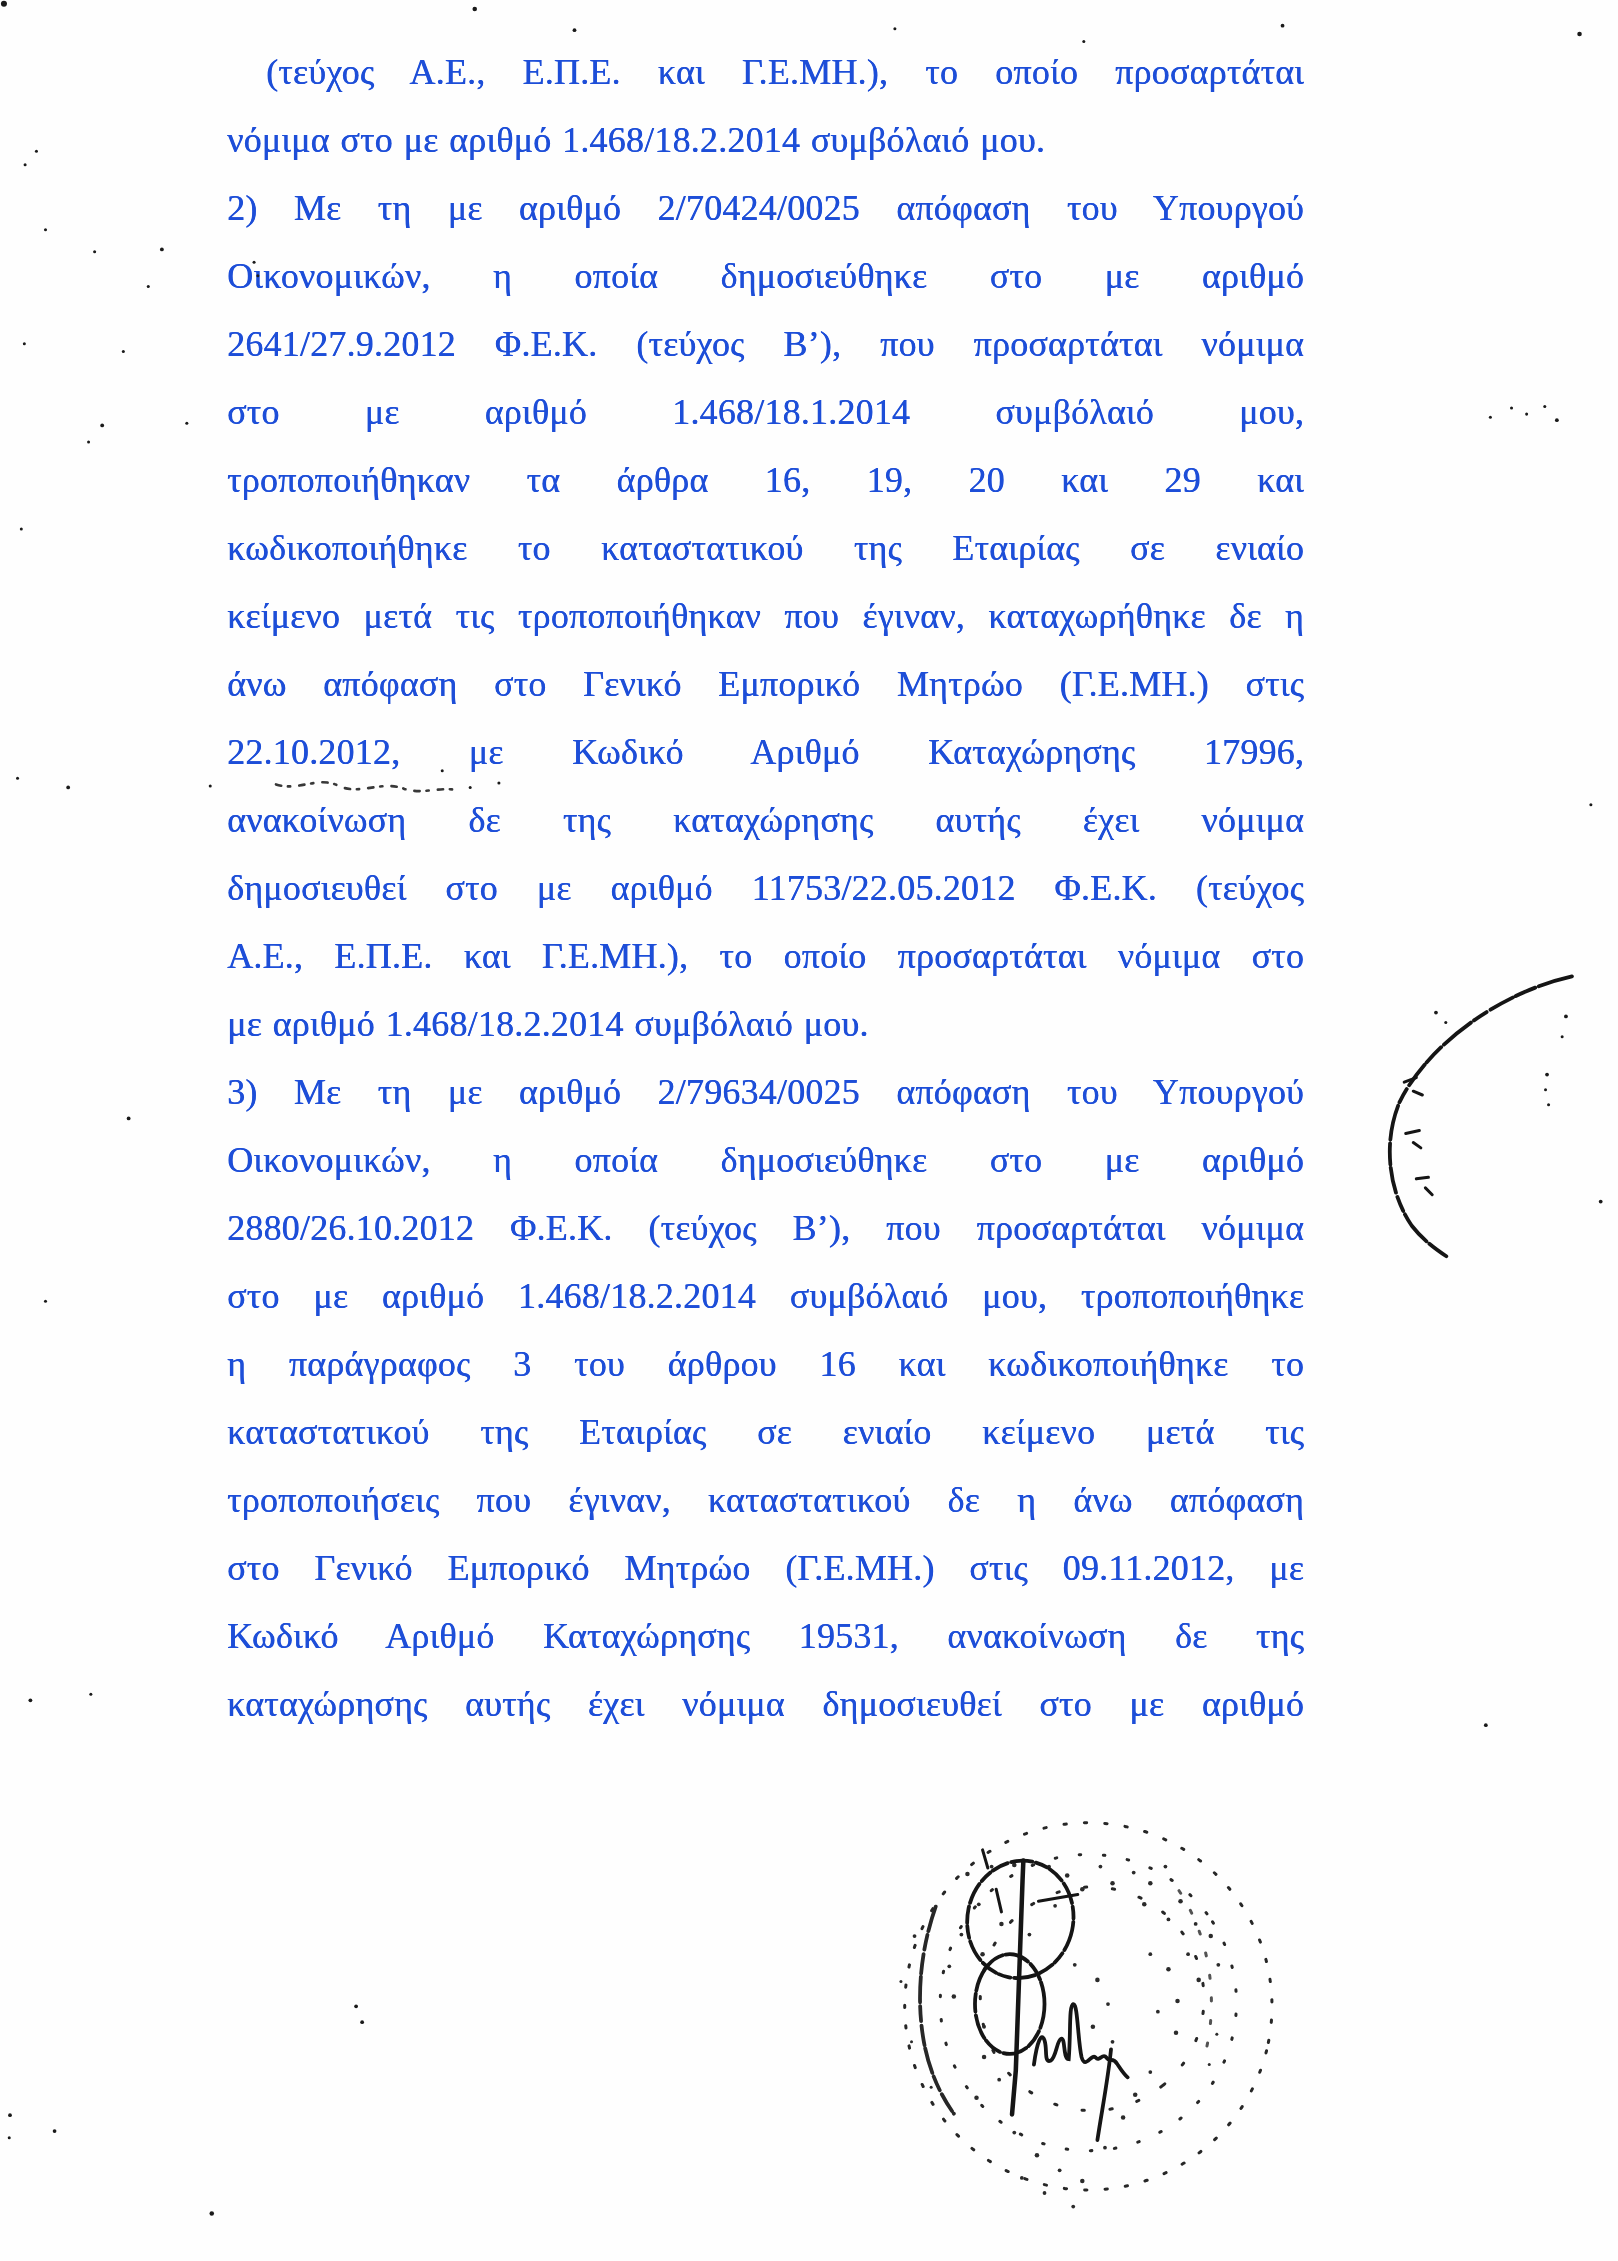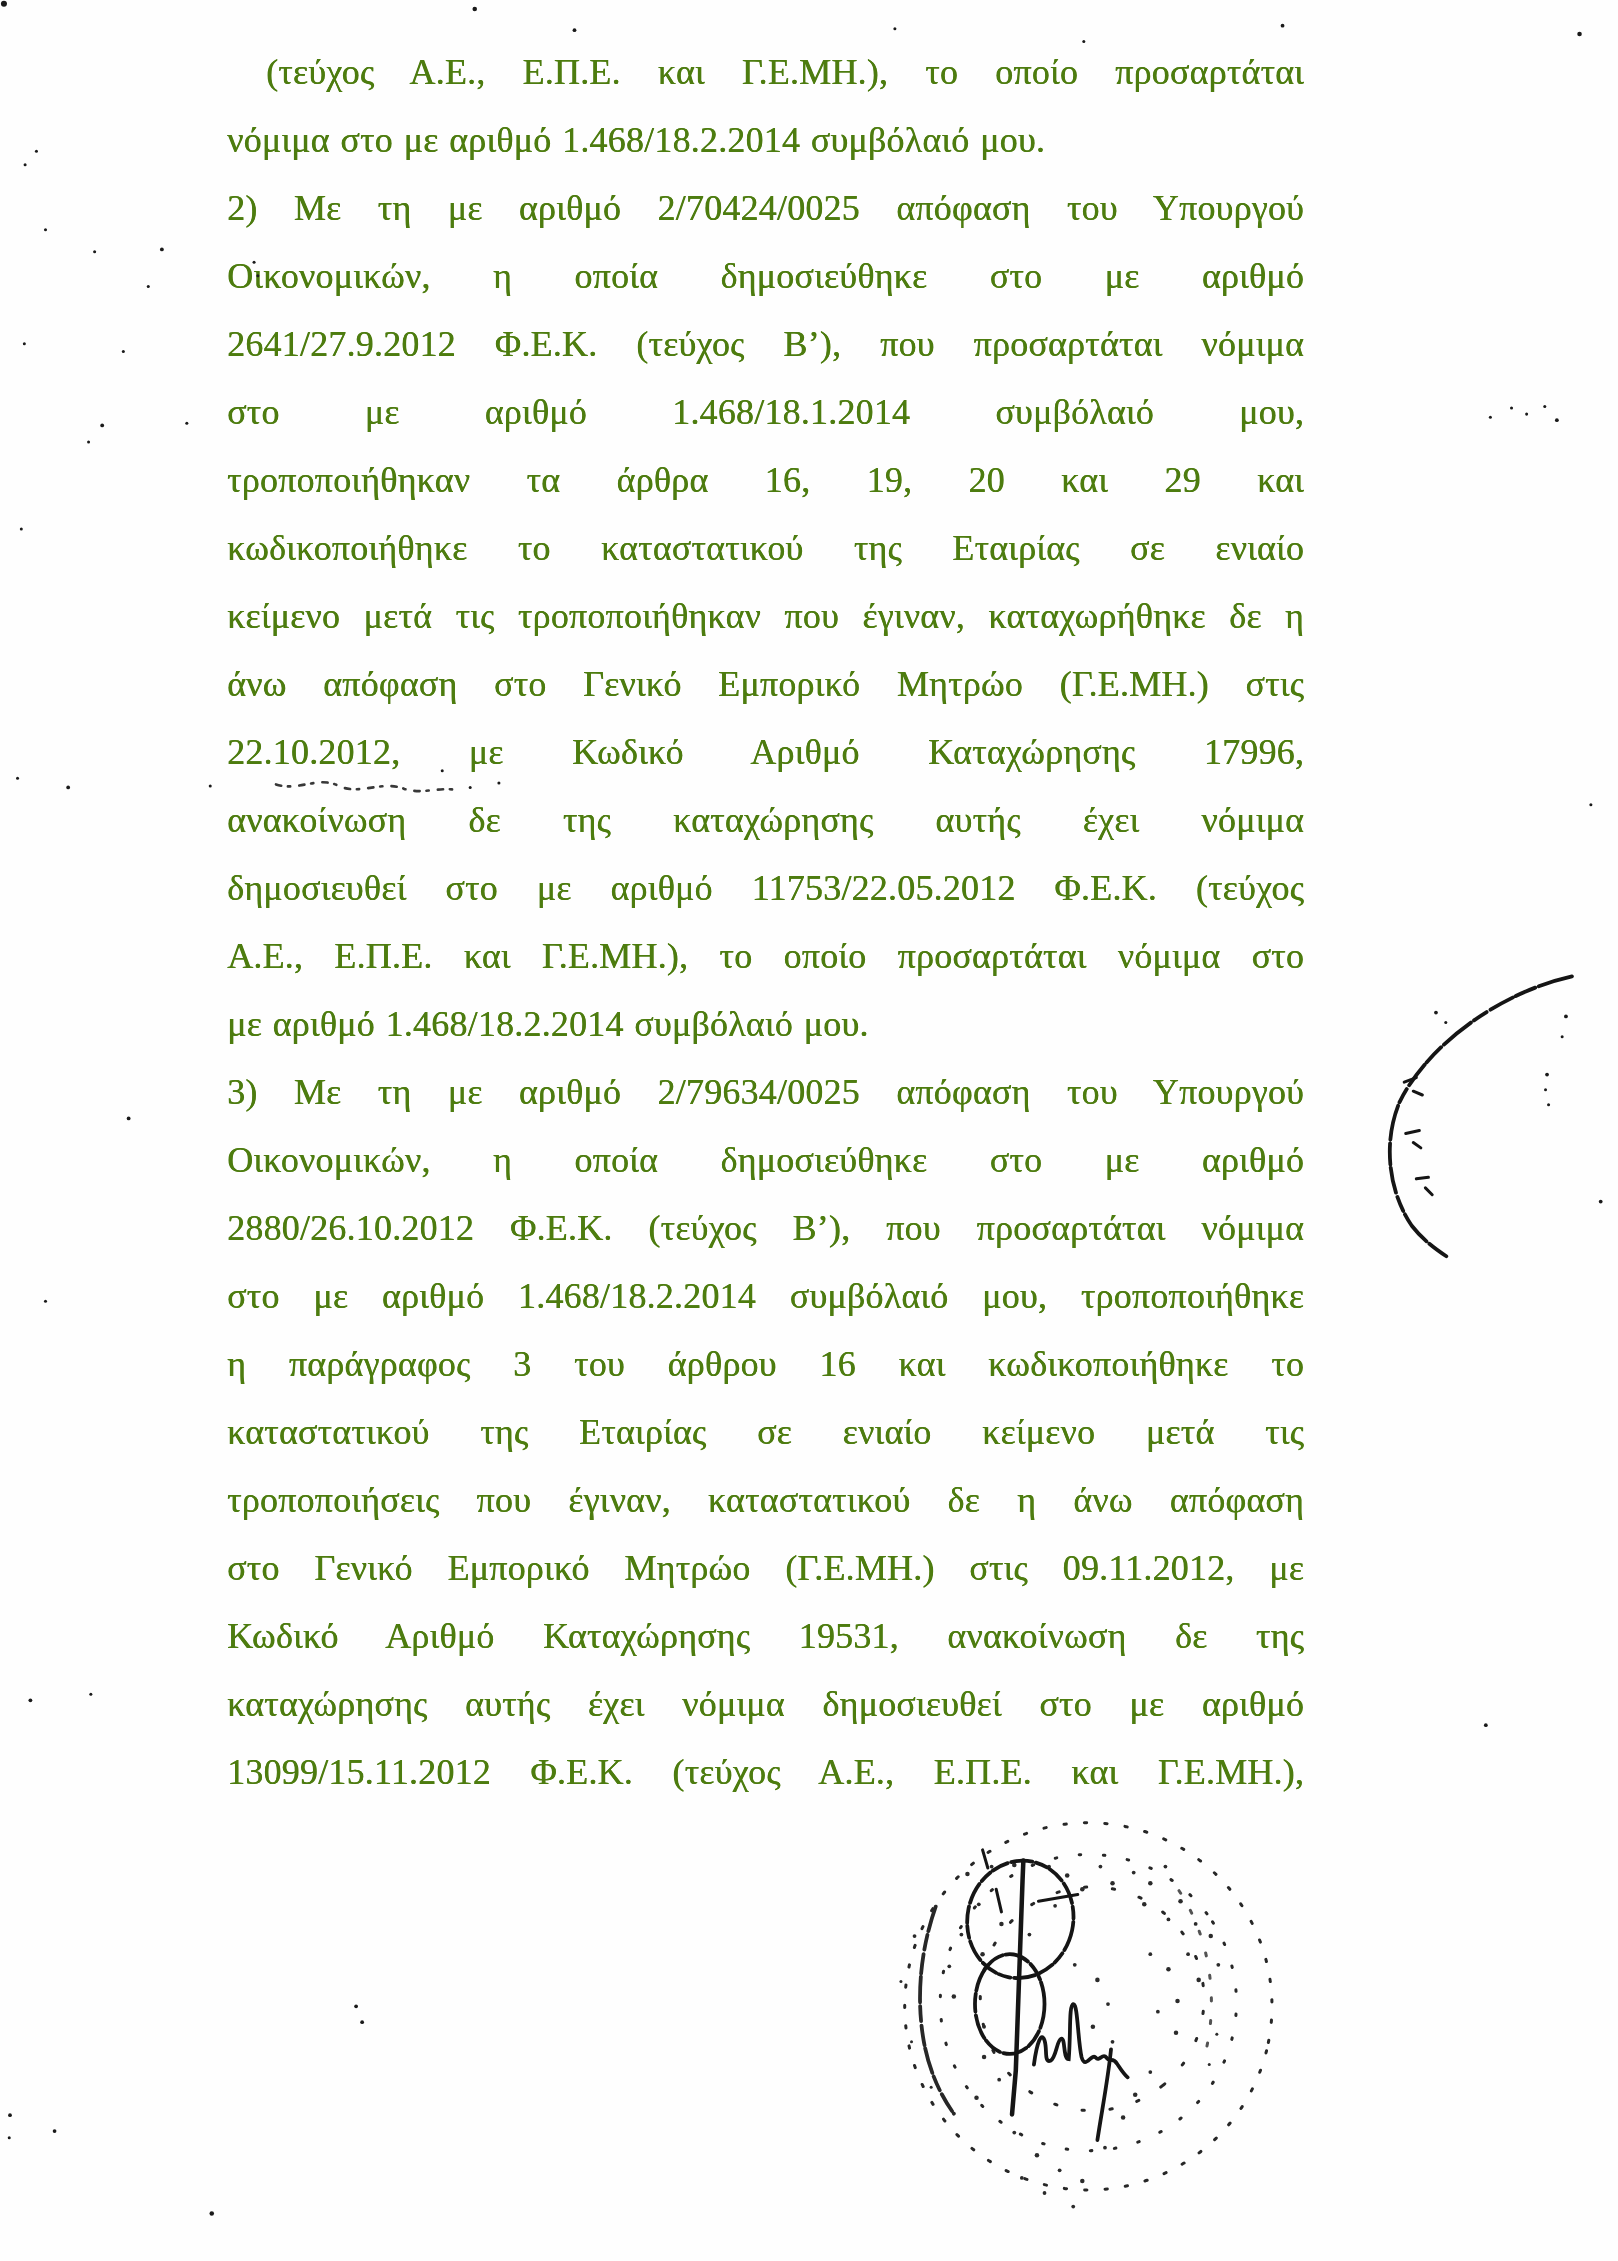--- a/index.html
+++ b/index.html
@@ -14,21 +14,21 @@
     width:1619px; height:2261px;
     background:#fefefe;
     color:#121212;
   }
   .textblock{
     position:absolute;
     left:227px; top:38px;
     width:1077px;
     font-family:"Liberation Serif","DejaVu Serif",serif;
     font-size:36px;
-    color:#4d7c0f;
+    color:#1d4ed8;
     text-shadow:0.4px 0.2px 0 currentColor;
     letter-spacing:0.2px;
     word-spacing:1.5px;
   }
   .line{
     height:68px;
     line-height:68px;
     overflow:hidden;
     text-align:justify;
     white-space:normal;
@@ -72,21 +72,20 @@
     <div class="line just">3) Με τη με αριθμό 2/79634/0025 απόφαση του Υπουργού</div>
     <div class="line just">Οικονομικών, η οποία δημοσιεύθηκε στο με αριθμό</div>
     <div class="line just">2880/26.10.2012 Φ.Ε.Κ. (τεύχος Β’), που προσαρτάται νόμιμα</div>
     <div class="line just">στο με αριθμό 1.468/18.2.2014 συμβόλαιό μου, τροποποιήθηκε</div>
     <div class="line just">η παράγραφος 3 του άρθρου 16 και κωδικοποιήθηκε το</div>
     <div class="line just">καταστατικού της Εταιρίας σε ενιαίο κείμενο μετά τις</div>
     <div class="line just">τροποποιήσεις που έγιναν, καταστατικού δε η άνω απόφαση</div>
     <div class="line just">στο Γενικό Εμπορικό Μητρώο (Γ.Ε.ΜΗ.) στις 09.11.2012, με</div>
     <div class="line just">Κωδικό Αριθμό Καταχώρησης 19531, ανακοίνωση δε της</div>
     <div class="line just">καταχώρησης αυτής έχει νόμιμα δημοσιευθεί στο με αριθμό</div>
-    <div class="line just">13099/15.11.2012 Φ.Ε.Κ. (τεύχος Α.Ε., Ε.Π.Ε. και Γ.Ε.ΜΗ.),</div>
   </div>
 
   <svg class="marks" viewBox="0 0 2142 2992" xmlns="http://www.w3.org/2000/svg">
 
     <g fill="#1a1a1a" stroke="none">
       <circle cx="5" cy="5" r="4"></circle>
       <circle cx="628" cy="12" r="3"></circle>
         <circle cx="760" cy="40" r="2.5"></circle>
       <circle cx="1184" cy="38" r="2"></circle>
         <circle cx="1434" cy="55" r="2"></circle>

